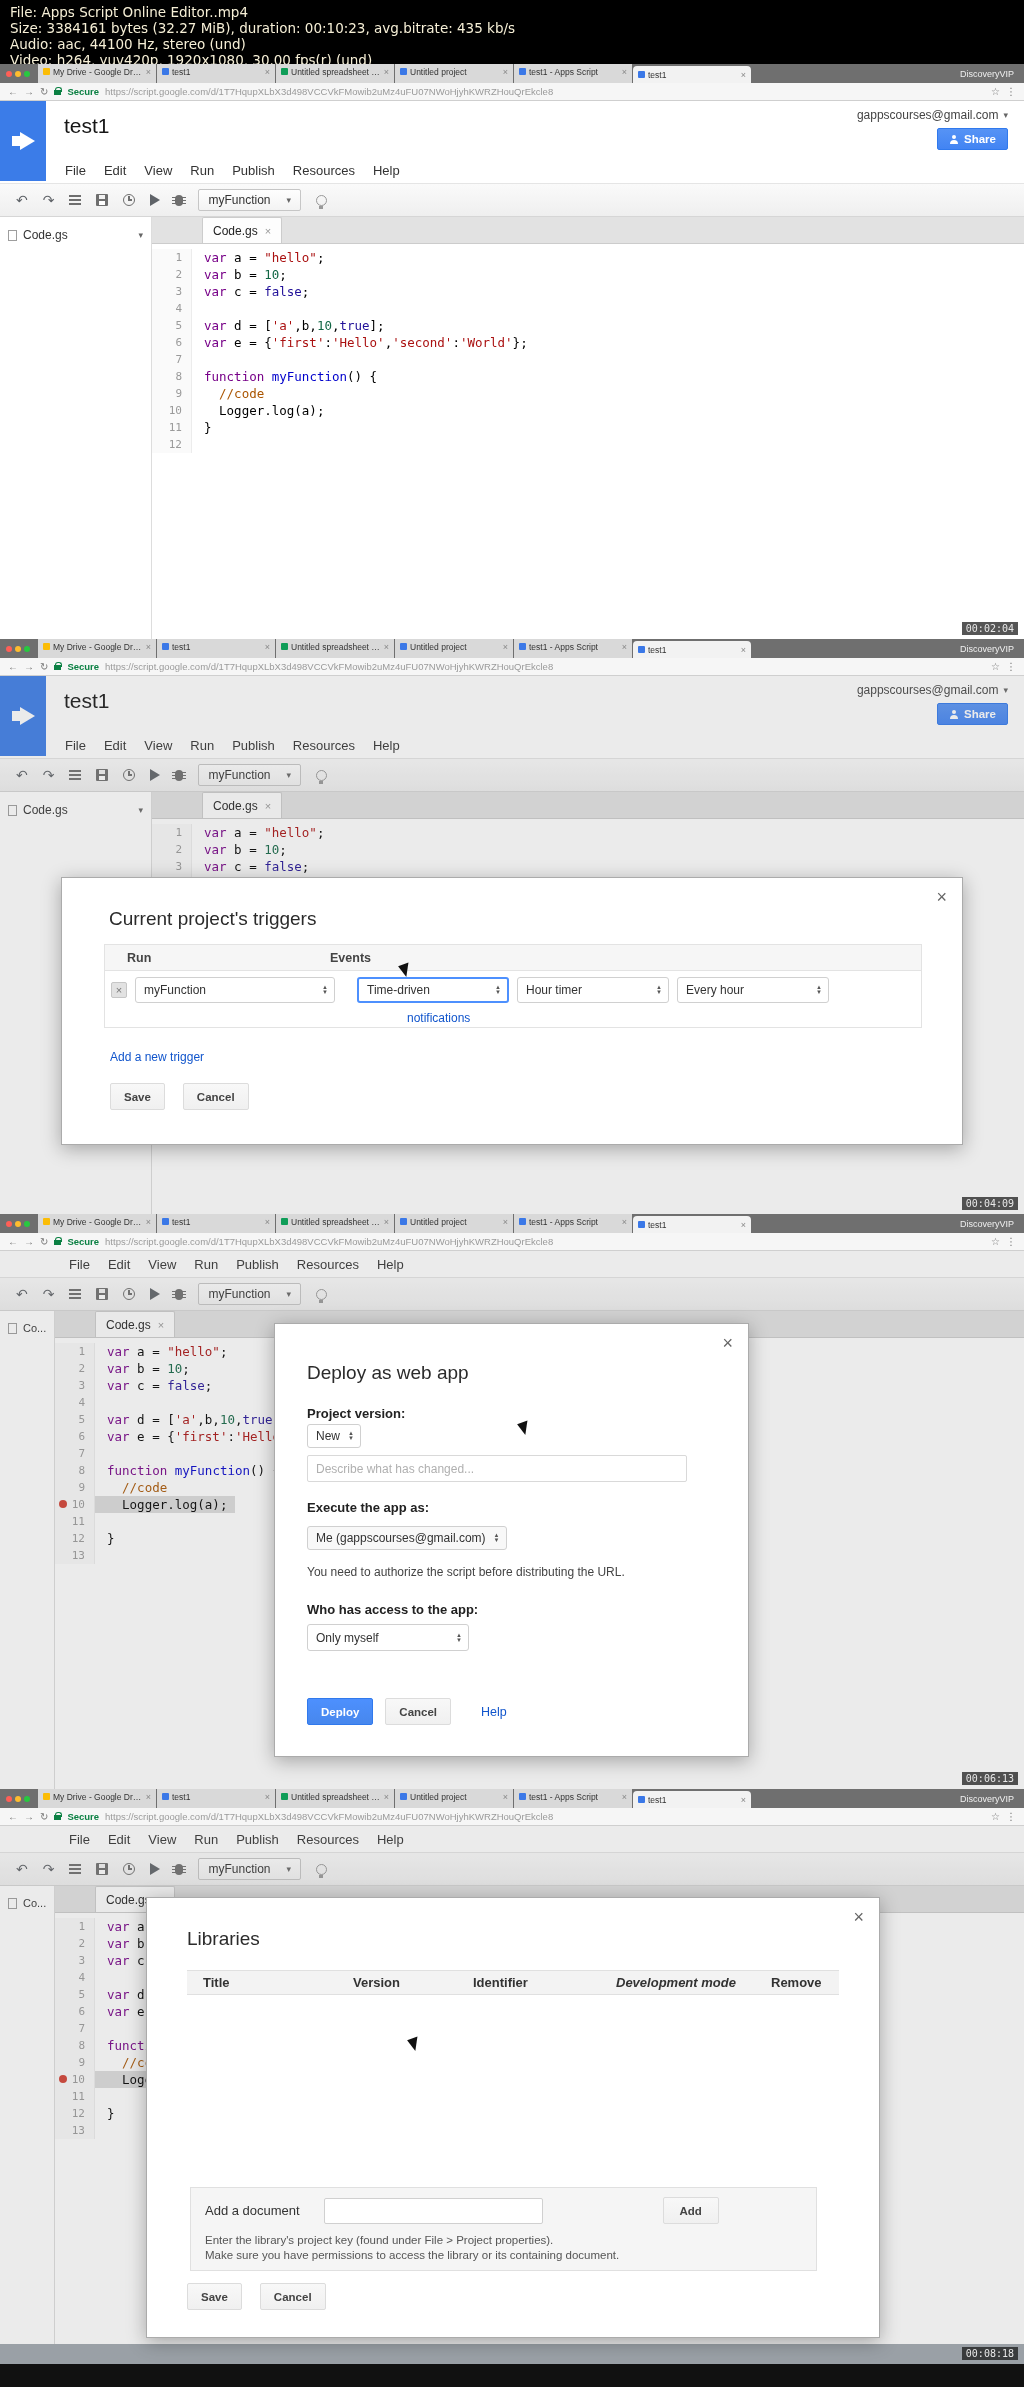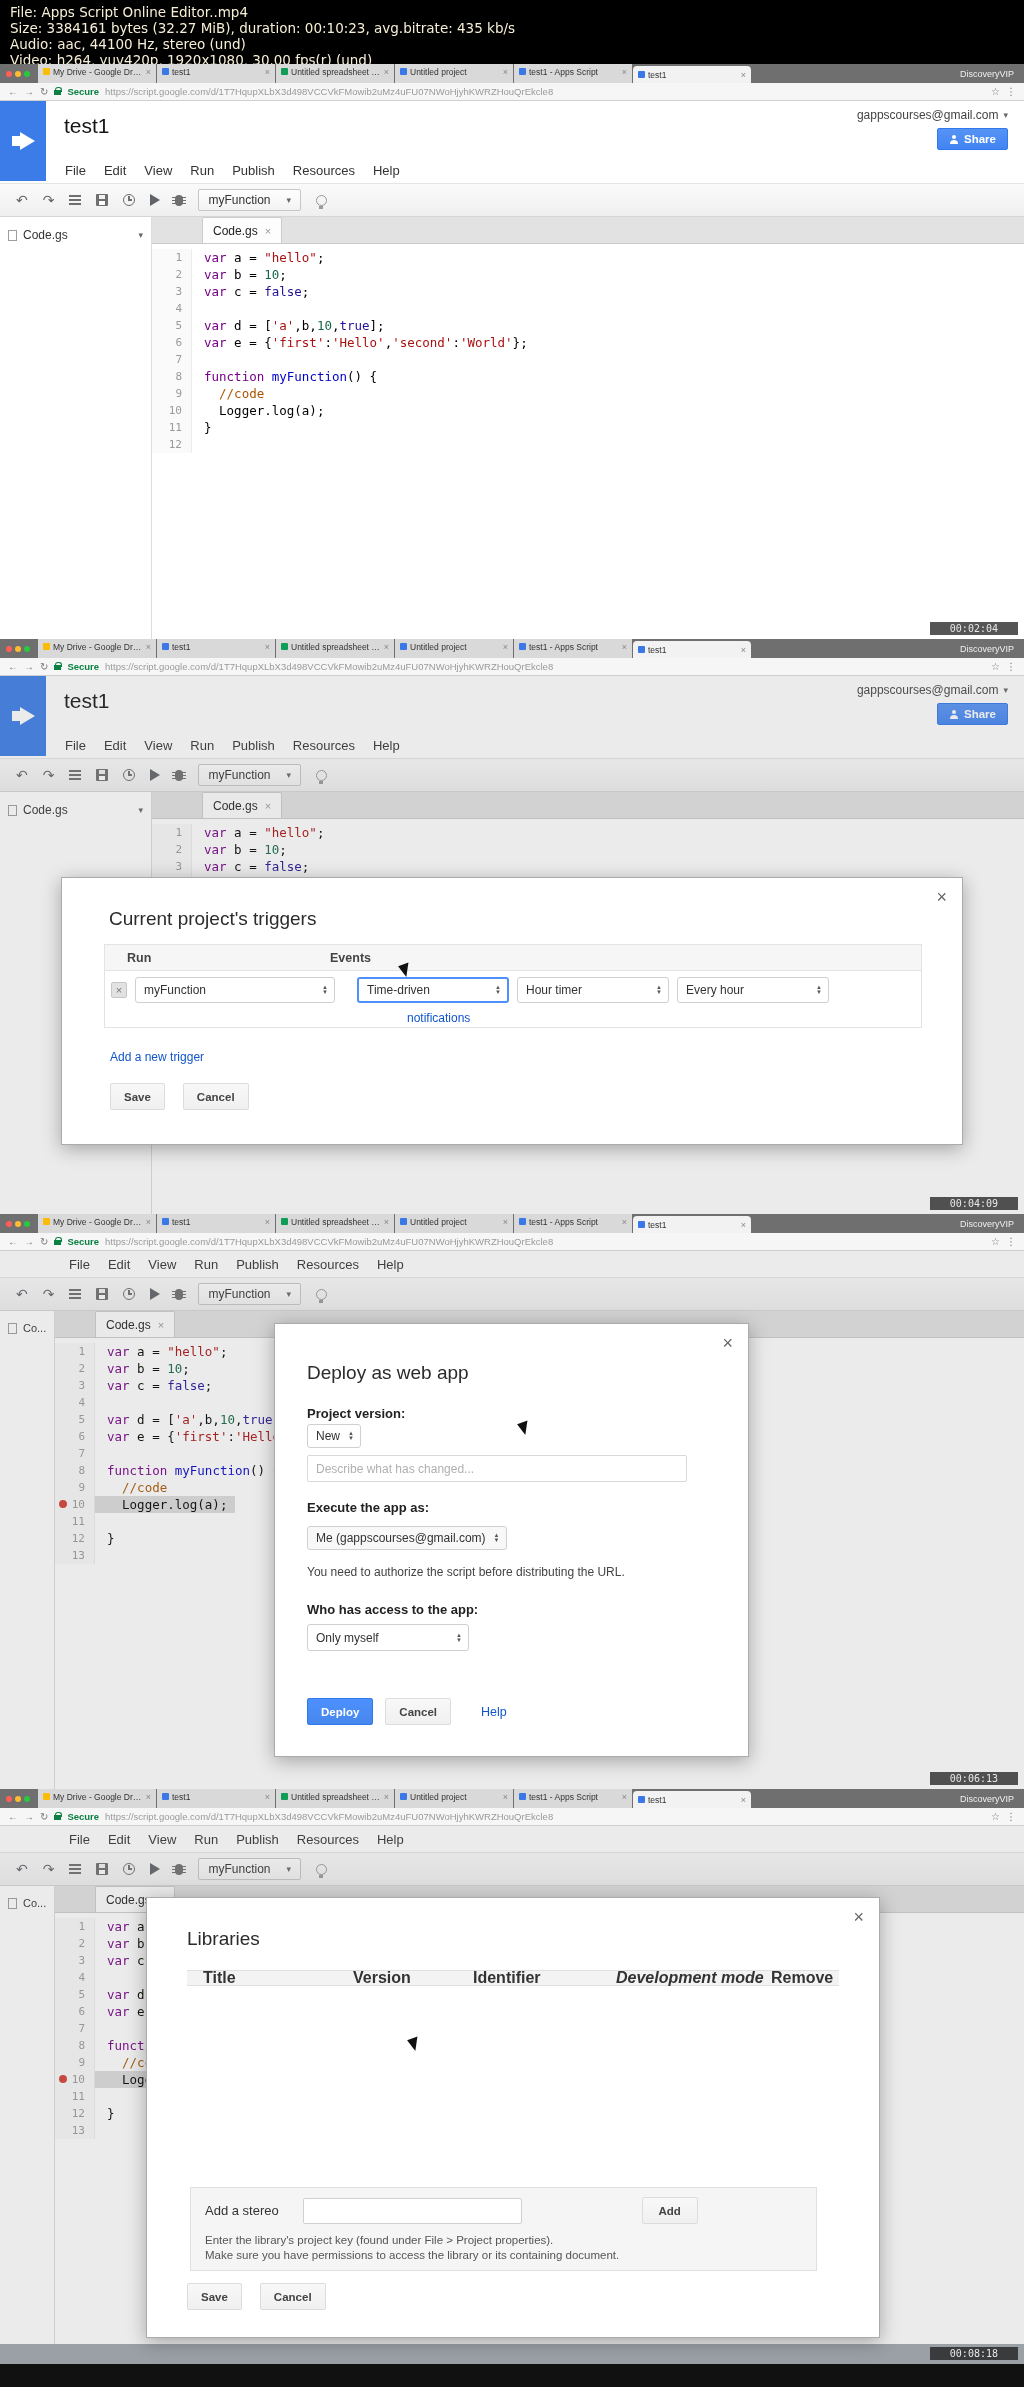--- a/index.html
+++ b/index.html
@@ -83,21 +83,21 @@
   .code-line { display: flex; height: 17px; line-height: 17px; white-space: pre; }
   .gutter { width: 40px; flex: none; color: #9a9a9a; font-size: 11px; text-align: right; padding-right: 9px; background: #fafafa; border-right: 1px solid #ececec; position: relative; }
   .bp { width: 8px; height: 8px; border-radius: 50%; background: #d23f31; position: absolute; left: 4px; top: 4px; }
   .ctext { padding-left: 12px; }
   .hl .ctext { width: max-content; background: #dcdcdc; padding-right: 8px; }
   .tk-kw { color: #770088; } .tk-str { color: #aa1111; } .tk-num { color: #116644; }
   .tk-atom { color: #221199; } .tk-com { color: #aa5500; } .tk-def { color: #0000cc; } .tk-pln { color: #000; }
 
   
   .dim { position: absolute; left: 0; top: 37px; right: 0; bottom: 0; background: rgba(130,130,130,0.16); z-index: 5; }
-  .ts { position: absolute; right: 6px; bottom: 4px; background: rgba(20,20,20,0.72); color: #e8e8e8; font-family: "DejaVu Sans Mono", monospace; font-size: 10px; padding: 1px 20px; z-index: 20; }
+  .ts { position: absolute; right: 6px; bottom: 4px; background: rgba(20,20,20,0.72); color: #e8e8e8; font-family: "DejaVu Sans Mono", monospace; font-size: 10px; padding: 1px 4px; z-index: 20; }
   .bottom-strip { position: absolute; left: 0; right: 0; bottom: 0; height: 20px; background: #9aa0a6; z-index: 6; }
 
   
   .modal { position: absolute; background: #fff; border: 1px solid #ababab; box-shadow: 0 4px 18px rgba(0,0,0,0.3); z-index: 10; }
   .modal .close { position: absolute; top: 10px; right: 15px; color: #666; font-size: 18px; line-height: 1; }
   .dlg-title { font-size: 19px; color: #2b2b2b; }
   .gbtn { display: inline-flex; align-items: center; justify-content: center; height: 27px; padding: 0 13px; background: linear-gradient(#f8f8f8, #f0f0f0); border: 1px solid #dcdcdc; border-radius: 2px; font-size: 11.5px; font-weight: bold; color: #444; }
   .gbtn.primary { background: linear-gradient(#4d90fe, #4787ed); border-color: #3079ed; color: #fff; }
   .gsel { display: inline-flex; align-items: center; justify-content: space-between; border: 1px solid #d0d0d0; border-radius: 3px; background: #fff; font-size: 12px; color: #333; padding: 0 6px 0 8px; height: 26px; }
   .gsel.focus { border: 2px solid #4d90fe; }
@@ -130,21 +130,21 @@
   .dep-input { position: absolute; left: 32px; top: 131px; width: 380px; height: 27px; border: 1px solid #d9d9d9; border-radius: 2px; display: flex; align-items: center; padding: 0 8px; }
   .dep-input .ph { color: #b0b0b0; font-size: 12px; }
   .dep-sel-me { position: absolute; left: 32px; top: 202px; height: 24px; background: #f8f8f8; }
   .dep-sel-access { position: absolute; left: 32px; top: 300px; width: 162px; height: 27px; }
   .dep-btns { position: absolute; left: 32px; top: 374px; display: flex; gap: 12px; align-items: center; }
   .dep-btns .blue-link { margin-left: 18px; font-size: 12.5px; }
 
   
   .lib-modal { left: 146px; top: 108px; width: 734px; height: 441px; }
   .lib-modal .dlg-title { position: absolute; left: 40px; top: 30px; }
-  .lib-head { position: absolute; left: 40px; right: 40px; top: 72px; height: 16px; display: flex; align-items: center; padding-left: 16px; background: #f3f3f3; border-top: 1px solid #e0e0e0; border-bottom: 1px solid #e0e0e0; font-size: 16px; font-weight: bold; color: #333; }
+  .lib-head { position: absolute; left: 40px; right: 40px; top: 72px; height: 25px; display: flex; align-items: center; padding-left: 16px; background: #f3f3f3; border-top: 1px solid #e0e0e0; border-bottom: 1px solid #e0e0e0; font-size: 13px; font-weight: bold; color: #333; }
   .lib-head .h1 { width: 150px; } .lib-head .h2 { width: 120px; } .lib-head .h3 { width: 143px; } .lib-head .h4 { width: 155px; font-style: italic; }
   .lib-addbox { position: absolute; left: 43px; top: 289px; width: 627px; height: 84px; background: #f5f5f5; border: 1px solid #e0e0e0; padding: 9px 14px; }
   .lib-addrow { display: flex; align-items: center; }
   .lib-addlabel { font-size: 13px; color: #333; }
   .lib-input { width: 219px; height: 26px; background: #fff; border: 1px solid #d0d0d0; border-radius: 2px; margin-left: 24px; }
   .lib-addbtn { margin-left: 120px; width: 56px; }
   .lib-note { font-size: 11.5px; color: #555; line-height: 15px; }
   .lib-note.first { margin-top: 9px; }
   .lib-btns { position: absolute; left: 40px; top: 385px; display: flex; gap: 18px; }
 </style>
@@ -722,21 +722,21 @@
     <div class="dlg-title">Libraries</div>
     <div class="lib-head">
       <span class="h1">Title</span>
       <span class="h2">Version</span>
       <span class="h3">Identifier</span>
       <span class="h4">Development mode</span>
       <span class="h5">Remove</span>
     </div>
     <div class="lib-addbox">
       <div class="lib-addrow">
-        <span class="lib-addlabel">Add a stereo</span>
+        <span class="lib-addlabel">Add a document</span>
         <div class="lib-input"></div>
         <span class="gbtn lib-addbtn">Add</span>
       </div>
       <div class="lib-note first">Enter the library's project key (found under File &gt; Project properties).</div>
       <div class="lib-note">Make sure you have permissions to access the library or its containing document.</div>
     </div>
     <div class="lib-btns">
       <span class="gbtn">Save</span>
       <span class="gbtn">Cancel</span>
     </div>

